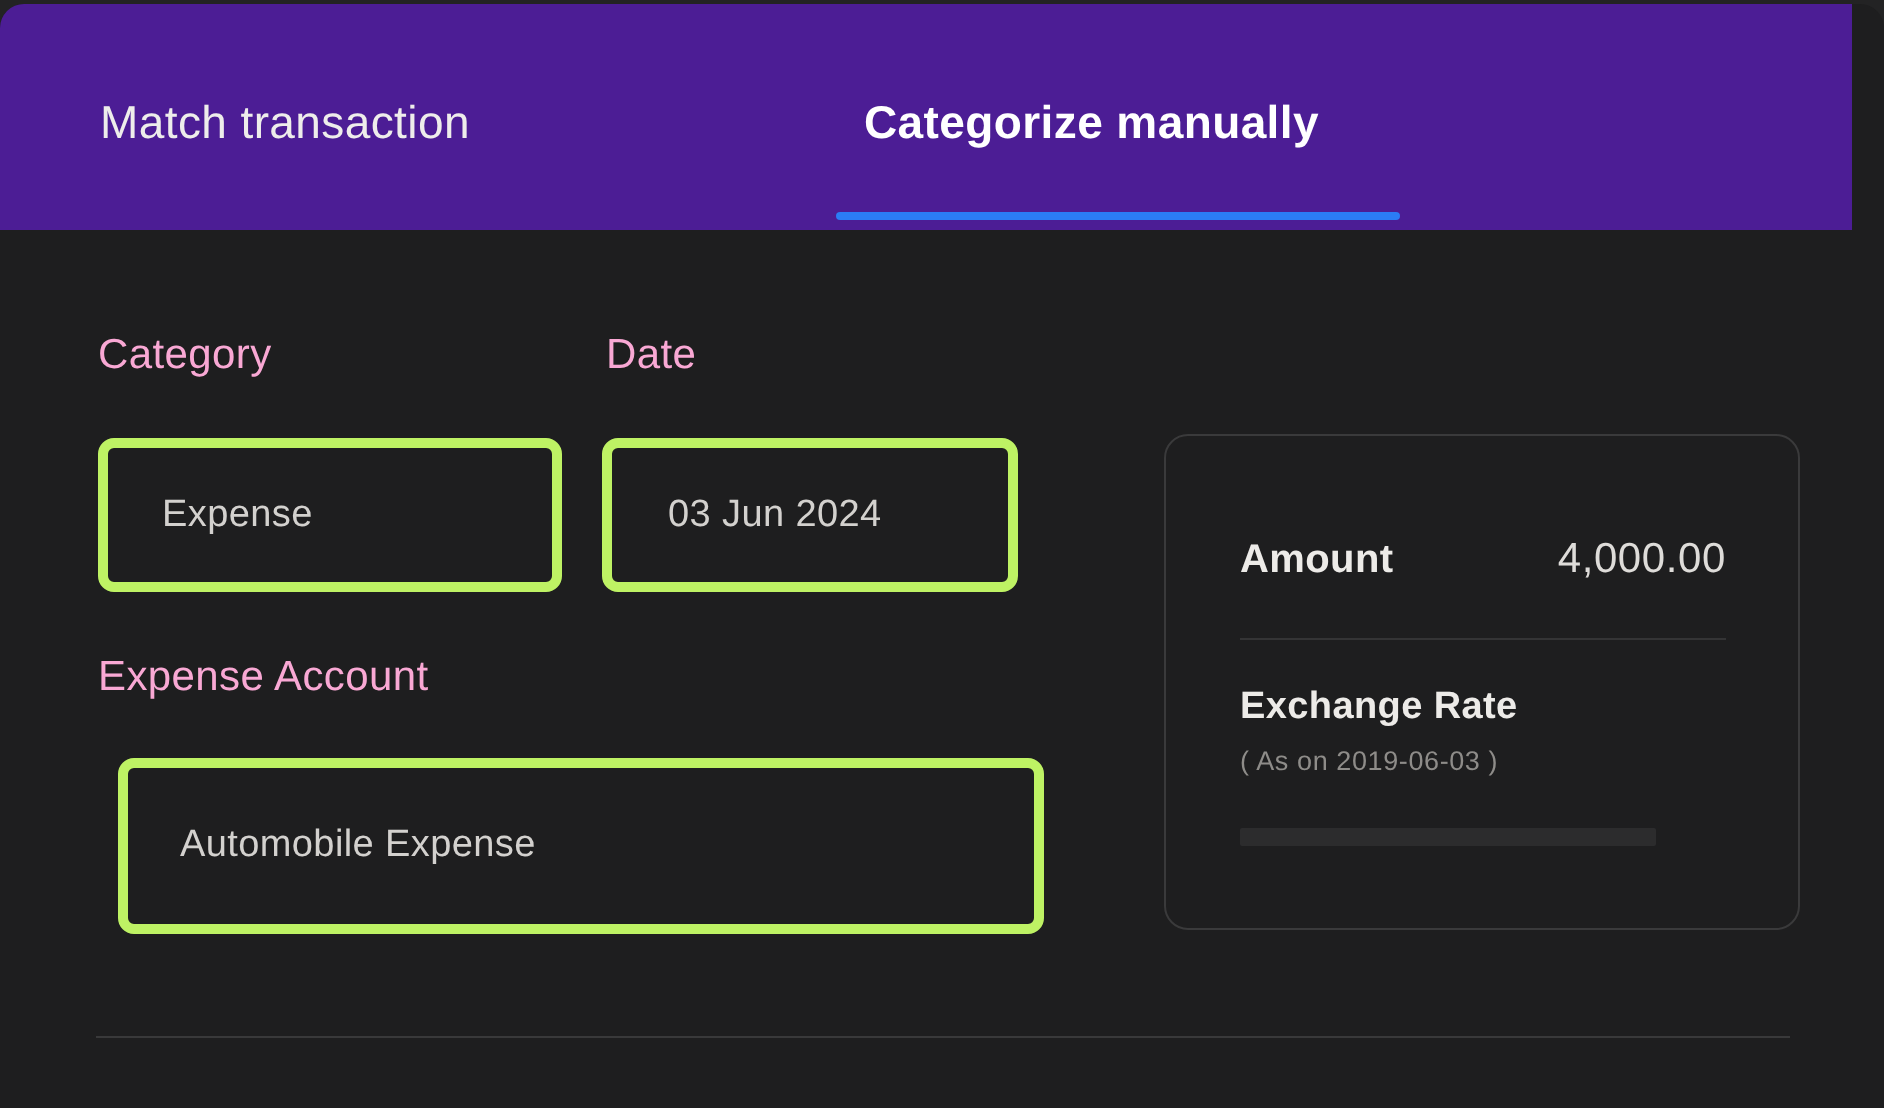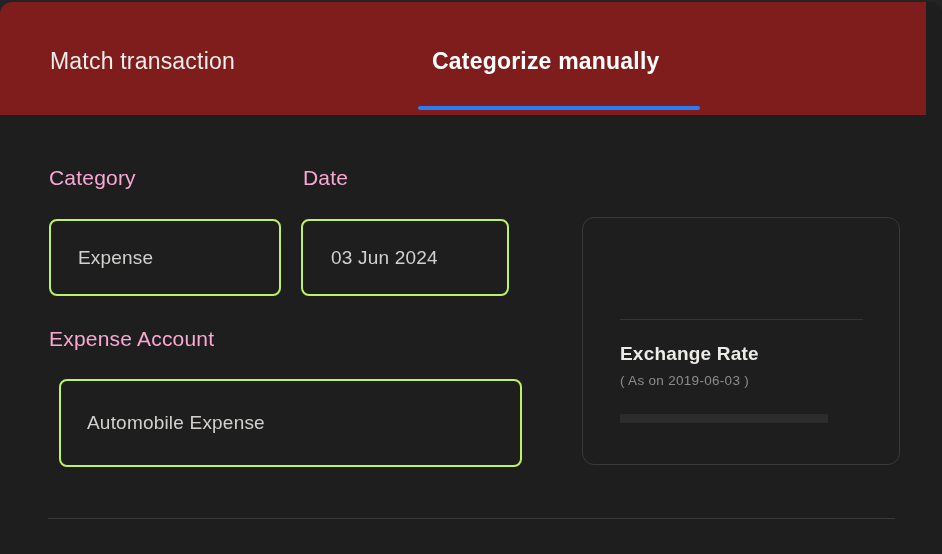--- a/index.html
+++ b/index.html
@@ -14,21 +14,21 @@
     position: absolute;
     left: 0; top: 2px; right: 0; bottom: 0;
     background: #1e1e1f;
     border-radius: 12px 12px 0 0;
     overflow: hidden;
   }
   .modal-header {
     position: absolute;
     left: 0; top: 0; right: 16px;
     height: 113px;
-    background: #7f1d1d;
+    background: #4c1d95;
   }
   .tab {
     position: absolute;
     top: 44px;
     font-size: 23px;
     line-height: 30px;
     letter-spacing: 0.2px;
     cursor: pointer;
     white-space: nowrap;
   }
@@ -52,21 +52,21 @@
     font-size: 21px;
     font-weight: 400;
     letter-spacing: 0.2px;
     white-space: nowrap;
   }
   .label-category { left: 49px; top: 51px; }
   .label-date { left: 303px; top: 51px; }
   .label-account { left: 49px; top: 212px; }
   .input-box {
     position: absolute;
-    border: 2px solid #bef264;
+    border: 5px solid #bef264;
     border-radius: 8px;
     background: transparent;
     display: flex;
     align-items: center;
     color: #d3d1ce;
     font-size: 19px;
     letter-spacing: 0.2px;
     cursor: pointer;
   }
   .box-category { left: 49px; top: 104px; width: 232px; height: 77px; padding-left: 27px; }
@@ -159,20 +159,24 @@
       <span>03 Jun 2024</span>
     </div>
 
     <div class="field-label label-account">Expense Account</div>
 
     <div class="input-box box-account">
       <span>Automobile Expense</span>
     </div>
 
     <div class="summary-panel">
+      <div class="amount-row">
+        <span class="amount-label">Amount</span>
+        <span class="amount-value">4,000.00</span>
+      </div>
       <div class="panel-divider"></div>
       <div class="exchange-label">Exchange Rate</div>
       <div class="exchange-note">( As on 2019-06-03 )</div>
       <div class="skeleton-bar"></div>
     </div>
 
     <div class="bottom-divider"></div>
 
   </div>
 </div>

